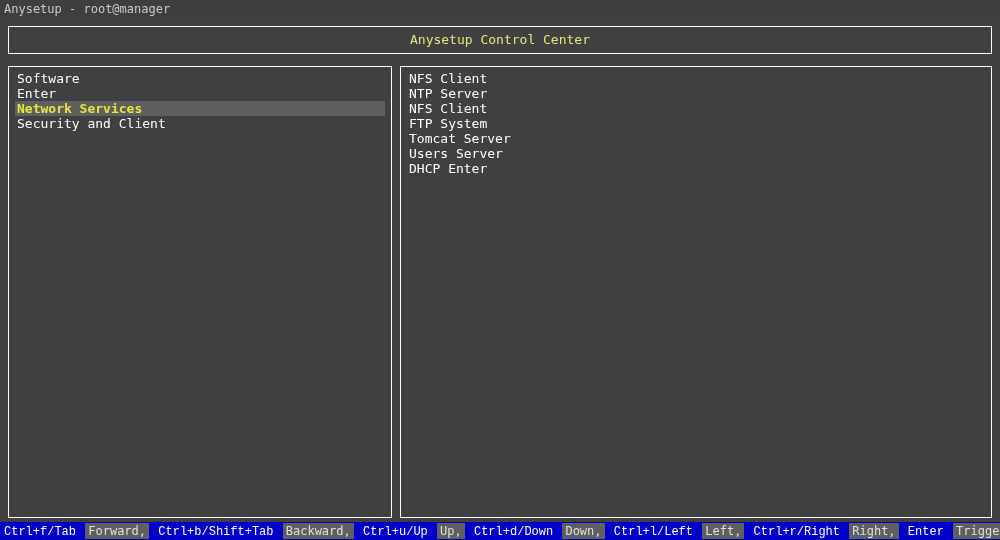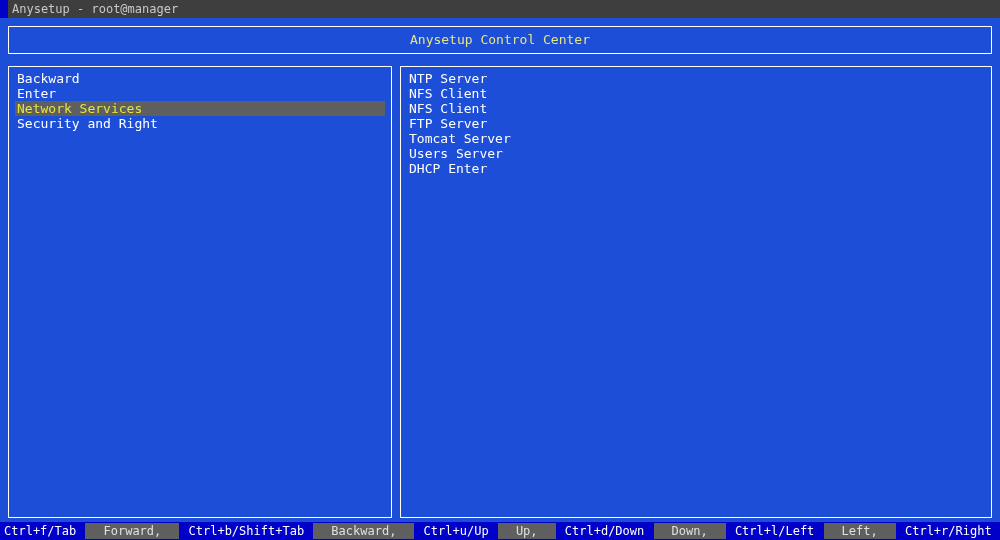--- a/index.html
+++ b/index.html
@@ -12,26 +12,25 @@
     background: #0000c8;
     color: #ffffff;
   }
   .titlebar {
     height: 18px;
     background: #3e3e3e;
     color: #c9c9c9;
     padding-left: 4px;
     line-height: 18px;
     font-size: 12px;
-    margin-left: 8px;
   }
   .surface {
     position: relative;
     height: 504px;
-    background: #1d4ed8;
+    background: #404040;
     padding-left: 16px;
   }
   .header-box {
     position: absolute;
     left: 8px;
     right: 8px;
     top: 8px;
     height: 28px;
     border: 1.8px solid #ffffff;
     text-align: center;
@@ -52,64 +51,66 @@
   .menu-item {
     height: 15px;
     line-height: 15px;
     color: #ffffff;
     padding: 0 2px;
     white-space: pre;
   }
   .menu-item.selected {
     background: #5f5f5f;
     color: #e6e640;
+    font-weight: bold;
   }
   .footer {
     height: 18px;
     line-height: 18px;
     background: #0000c8;
     color: #ffffff;
     font-size: 12px;
     white-space: nowrap;
     padding-left: 2px;
   }
   .footer span.lbl {
     background: #5f5f5f;
     color: #e0e0e0;
-    padding: 1px 18px;
+    padding: 1px 3px;
   }
   .footer span.key {
     padding: 1px 2px;
+    font-family: Liberation Mono, monospace;
   }
 </style>
 </head>
 <body>
 
 <div class="titlebar">
   <span>Anysetup - root@manager</span>
 </div>
 
 <div class="surface">
 
   <div class="header-box">
     <span>Anysetup Control Center</span>
   </div>
 
   <div class="panel left" id="left-panel">
-      <div class="menu-item">Backward</div>
+      <div class="menu-item">Software</div>
       <div class="menu-item">Enter</div>
       <div class="menu-item selected">Network Services</div>
-      <div class="menu-item">Security and Right</div>
+      <div class="menu-item">Security and Client</div>
     </div>
 
   <div class="panel right" id="right-panel">
+      <div class="menu-item">NFS Client</div>
       <div class="menu-item">NTP Server</div>
       <div class="menu-item">NFS Client</div>
-      <div class="menu-item">NFS Client</div>
-      <div class="menu-item">FTP Server</div>
+      <div class="menu-item">FTP System</div>
       <div class="menu-item">Tomcat Server</div>
       <div class="menu-item">Users Server</div>
       <div class="menu-item">DHCP Enter</div>
     </div>
 
 </div>
 
 <div class="footer" id="footer"><span class="key">Ctrl+f/Tab</span> <span class="lbl">Forward,</span> <span class="key">Ctrl+b/Shift+Tab</span> <span class="lbl">Backward,</span> <span class="key">Ctrl+u/Up</span> <span class="lbl">Up,</span> <span class="key">Ctrl+d/Down</span> <span class="lbl">Down,</span> <span class="key">Ctrl+l/Left</span> <span class="lbl">Left,</span> <span class="key">Ctrl+r/Right</span> <span class="lbl">Right,</span> <span class="key">Enter</span> <span class="lbl">Trigger,</span>     </div>
 
 </body></html>

